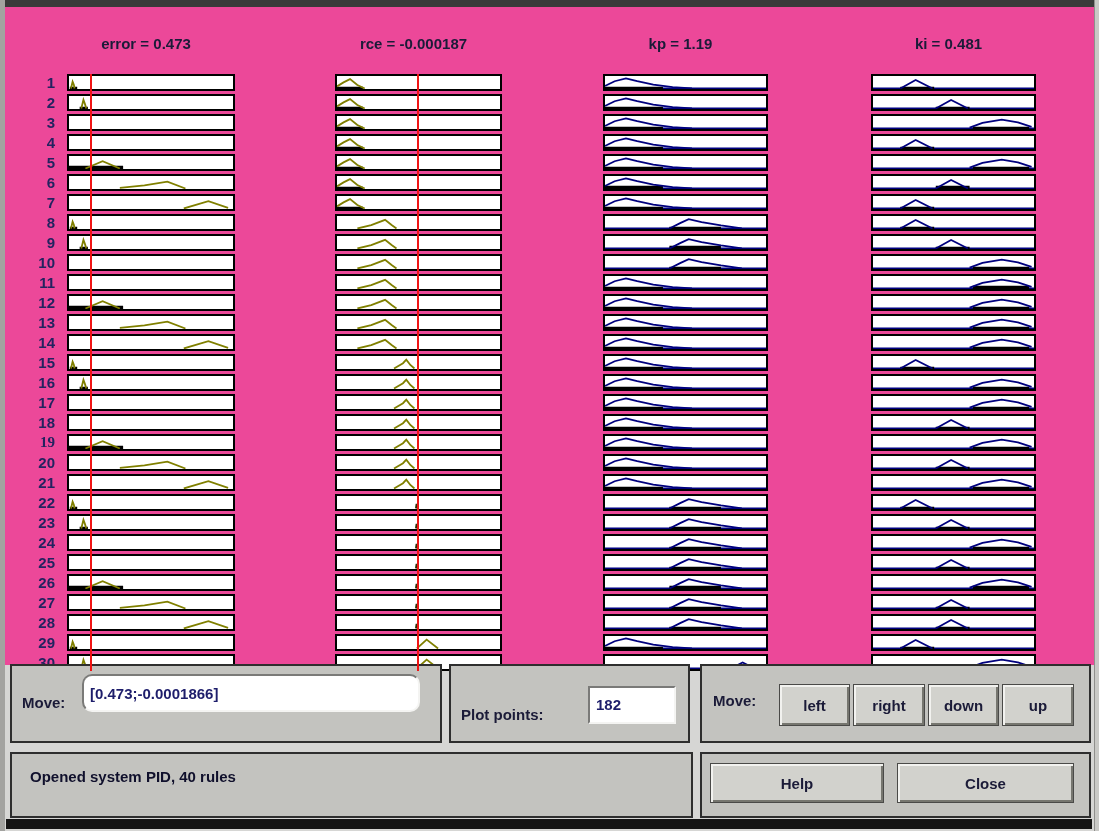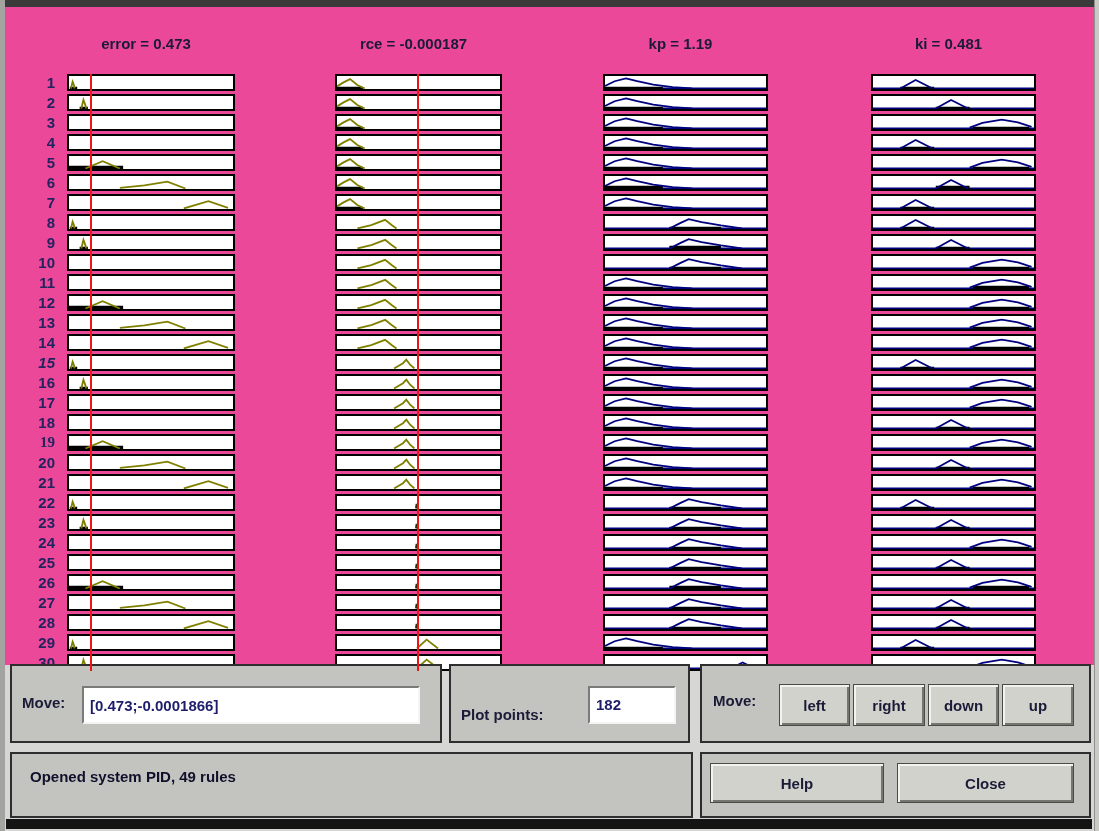--- a/index.html
+++ b/index.html
@@ -390,21 +390,21 @@
             <polyline points="0,76.2 6,40.2 13,18.599999999999994 20,40.2 30,66.3 42,85.2 54,96" fill="none" stroke="#00007e" stroke-width="1.8" vector-effect="non-scaling-stroke"></polyline>
           </svg>
         </div>
         <div class="mfcell" style="left: 866px; top: 327px; width: 161px;">
           <svg viewBox="0 0 100 100" preserveAspectRatio="none">
             <line x1="0" y1="97" x2="100" y2="97" stroke="#00007e" stroke-width="2" vector-effect="non-scaling-stroke"></line>
             <line x1="62" y1="95" x2="97" y2="95" stroke="#000" stroke-width="3.2" vector-effect="non-scaling-stroke"></line>
             <polyline points="60,89.7 68,52.800000000000004 80,27.599999999999994 90,49.199999999999996 98.5,83.4" fill="none" stroke="#00007e" stroke-width="1.8" vector-effect="non-scaling-stroke"></polyline>
           </svg>
         </div>
-        <div class="rownum" style="top: 347px; font-style: italic;">15</div>
+        <div class="rownum" style="top: 347px;">15</div>
         <div class="mfcell" style="left: 62px; top: 347px; width: 164px;">
           <svg viewBox="0 0 100 100" preserveAspectRatio="none">
             <line x1="0.5" y1="95" x2="5" y2="95" stroke="#000" stroke-width="3.2" vector-effect="non-scaling-stroke"></line>
             <polyline points="1.2,96 2.1999999999999997,43.800000000000004 3,69 3.4000000000000004,96" fill="none" stroke="#808000" stroke-width="1.8" vector-effect="non-scaling-stroke"></polyline>
           </svg>
         </div>
         <div class="mfcell" style="left: 330px; top: 347px; width: 163px;">
           <svg viewBox="0 0 100 100" preserveAspectRatio="none">
             <polyline points="35,96 40.5,55.5 42.5,27.599999999999994 45,69 47.5,96" fill="none" stroke="#808000" stroke-width="1.8" vector-effect="non-scaling-stroke"></polyline>
           </svg>
@@ -797,38 +797,38 @@
             <polyline points="60,89.7 68,52.800000000000004 80,27.599999999999994 90,49.199999999999996 98.5,83.4" fill="none" stroke="#00007e" stroke-width="1.8" vector-effect="non-scaling-stroke"></polyline>
           </svg>
         </div>
         <div class="cursor" style="left: 85px; top: 67px; height: 597px;"></div>
         <div class="cursor" style="left: 412px; top: 67px; height: 597px;"></div>
       </div>
   </div>
 
   <div class="panel" style="left:10px;top:664px;width:428px;height:75px;">
     <div class="panel-label" style="left:10px;top:28px;">Move:</div>
-    <input class="field" style="left: 70px; top: 20px; width: 322px; height: 34px;" value="[0.473;-0.0001866]">
+    <input class="field" style="left: 70px; top: 8px; width: 322px; height: 34px; border-radius: 10px;" value="[0.473;-0.0001866]">
   </div>
 
   <div class="panel" style="left:449px;top:664px;width:237px;height:75px;">
     <div class="panel-label" style="left:10px;top:40px;">Plot points:</div>
     <div class="field" style="left:137px;top:20px;width:72px;height:34px;line-height:34px;">182</div>
   </div>
 
   <div class="panel" style="left:700px;top:664px;width:387px;height:75px;">
     <div class="panel-label" style="left:11px;top:26px;">Move:</div>
     <button class="btn" style="left:77px;top:18px;width:71px;height:42px;">left</button>
     <button class="btn" style="left:151px;top:18px;width:72px;height:42px;">right</button>
     <button class="btn" style="left:226px;top:18px;width:71px;height:42px;">down</button>
     <button class="btn" style="left:300px;top:18px;width:72px;height:42px;">up</button>
   </div>
 
   <div class="panel" style="left:10px;top:752px;width:679px;height:62px;">
-    <div class="status-text">Opened system PID, 49 rules</div>
+    <div class="status-text">Opened system PID, 40 rules</div>
   </div>
 
   <div class="panel" style="left:700px;top:752px;width:387px;height:62px;">
     <button class="btn" style="left:195px;top:9px;width:177px;height:40px;">Close</button>
     <button class="btn" style="left:8px;top:9px;width:174px;height:40px;">Help</button>
   </div>
 
   <div class="frame-left"></div>
   <div class="frame-right"></div>
   <div class="frame-bottom"></div>

